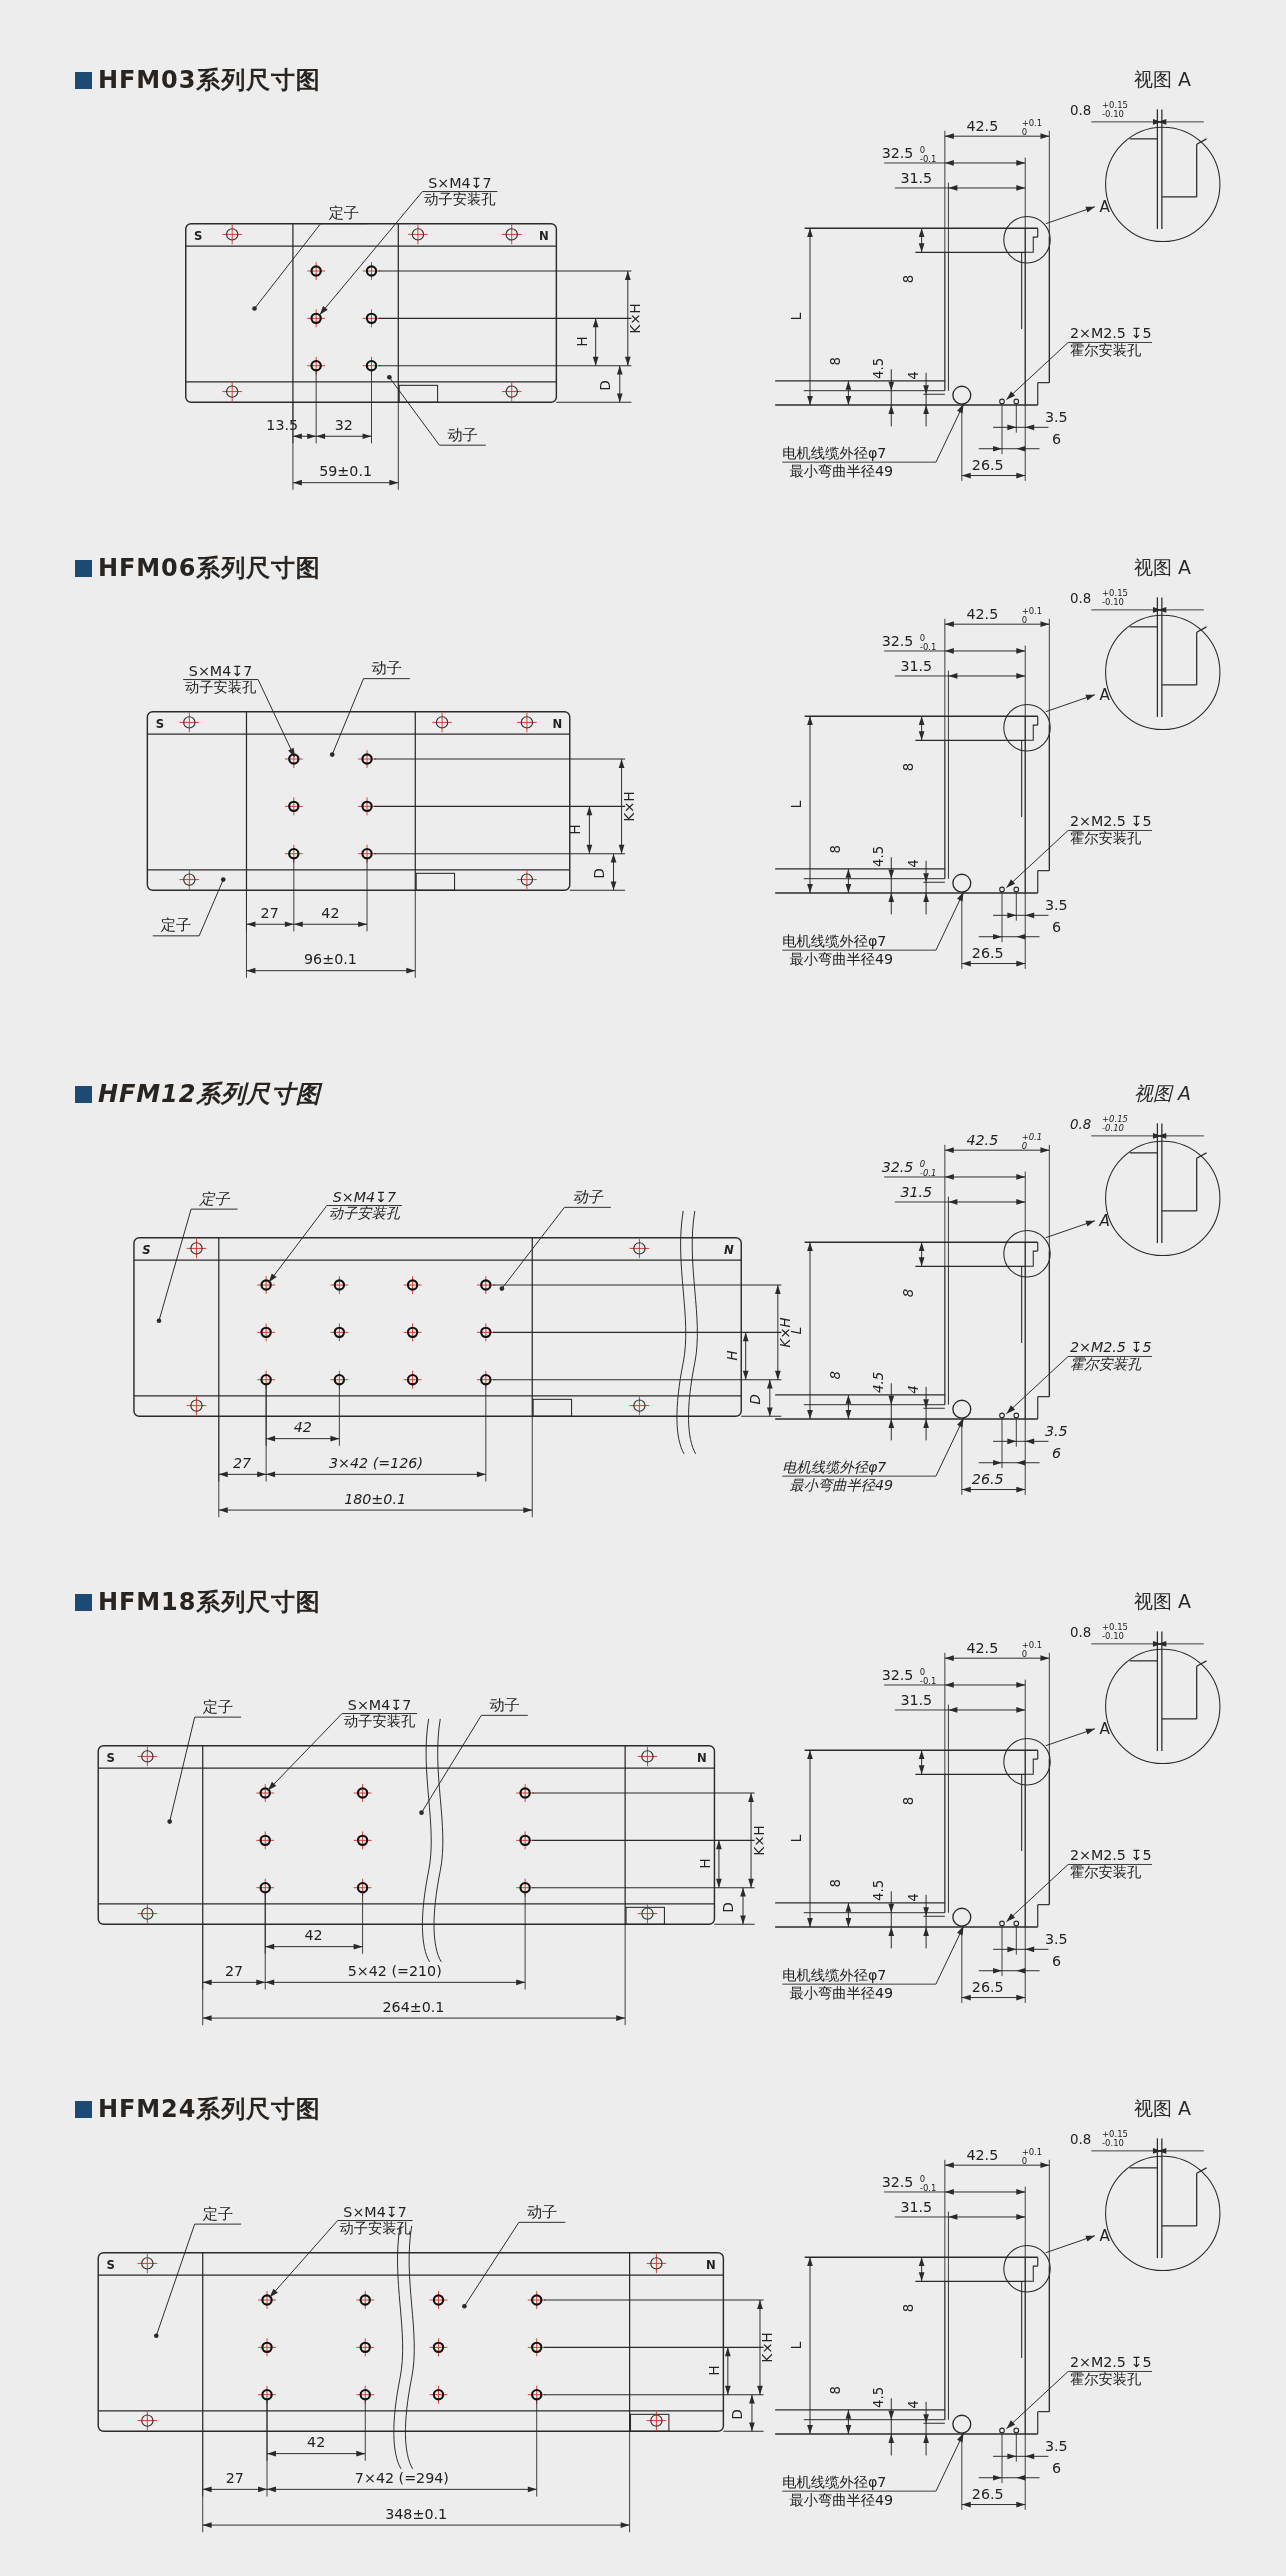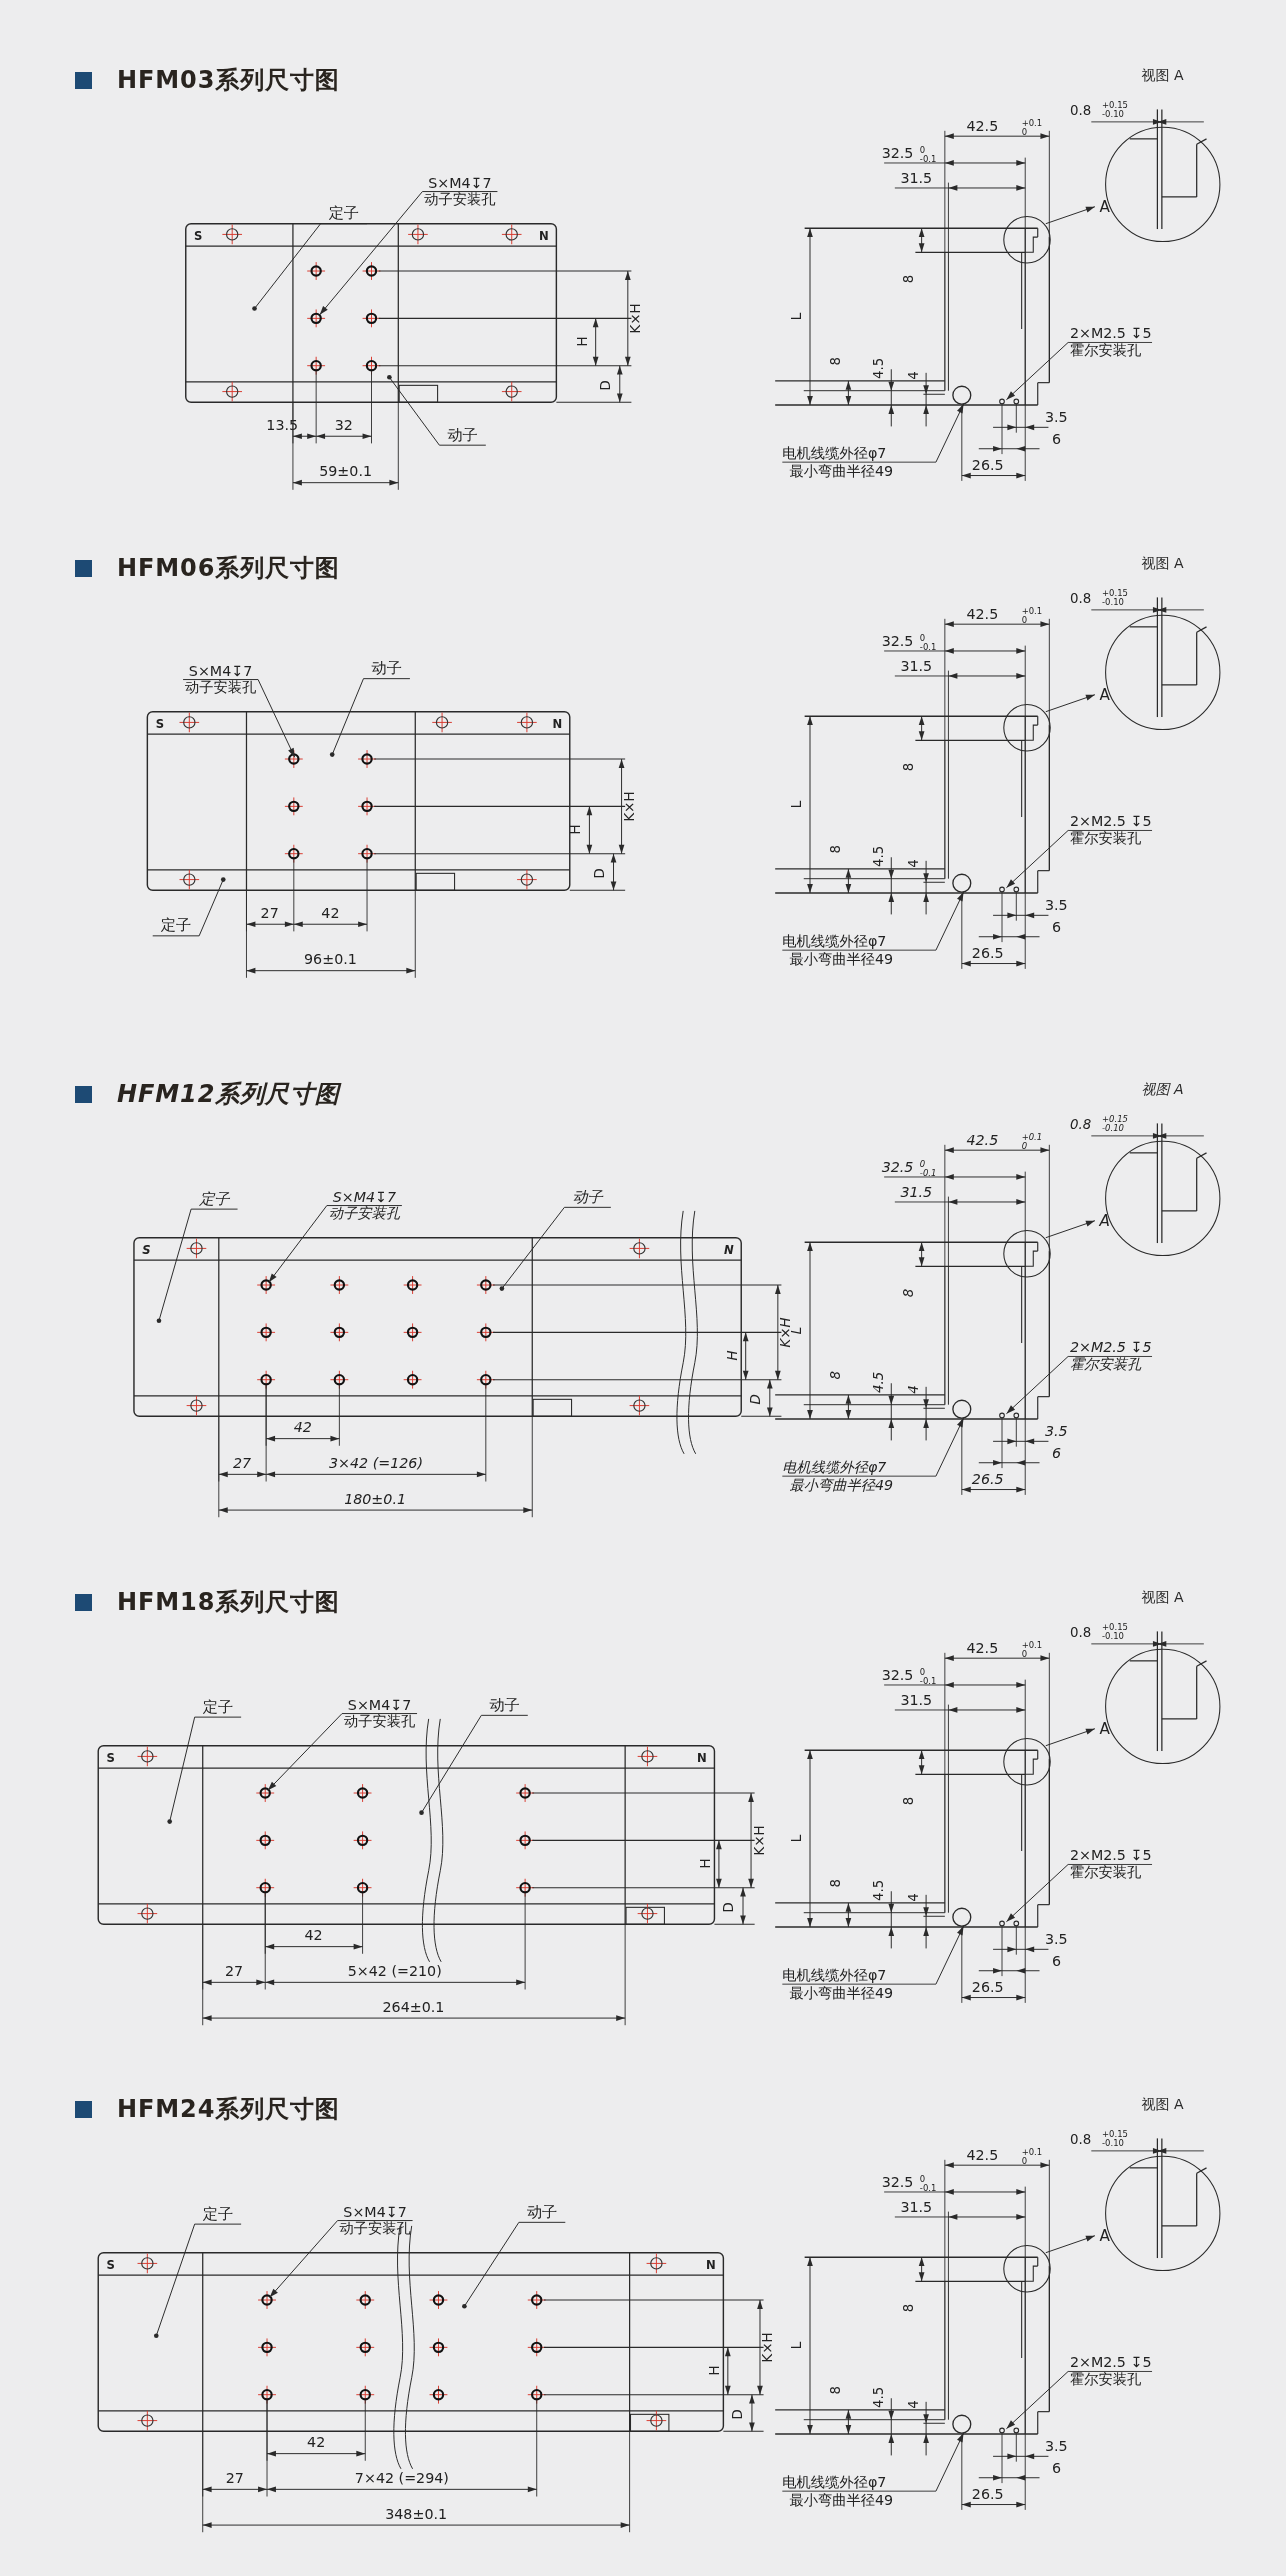--- a/index.html
+++ b/index.html
@@ -1,24 +1,24 @@
 <!DOCTYPE html>
 <html style="font-size:14.3px"><head>
 <meta charset="utf-8">
 <style>
   html,body{margin:0;padding:0;background:#ededee;}
   .page{position:relative;width:1286px;height:2576px;background:#ededee;
         font-family:"DejaVu Sans",sans-serif;overflow:hidden;}
   section.series{position:absolute;left:0;width:1286px;height:493px;}
-  .title-row{position:absolute;left:75px;top:12.5px;display:flex;align-items:center;gap:25px;z-index:3;}
+  .title-row{position:absolute;left:75px;top:12.5px;display:flex;align-items:center;gap:6px;z-index:3;}
   .bullet{width:17px;height:17px;background:#1d4a74;flex:0 0 auto;}
   .title-text{margin:0;font-size:24px;line-height:27px;font-weight:bold;color:#29241f;
               font-family:"DejaVu Sans",sans-serif;letter-spacing:0.9px;}
   .viewa-label{position:absolute;left:1100px;top:12.5px;width:125px;text-align:center;
-               font-size:14px;color:#2a2a2a;z-index:3;}
+               font-size:19px;color:#2a2a2a;z-index:3;}
   svg.drawing{position:absolute;left:0;top:0;}
   svg text{fill:#222;font-family:"DejaVu Sans",sans-serif;}
 </style>
 </head>
 <body>
 
 <div class="page">
   <section class="series" style="top: 54px;">
     <div class="title-row">
       <span class="bullet"></span>

